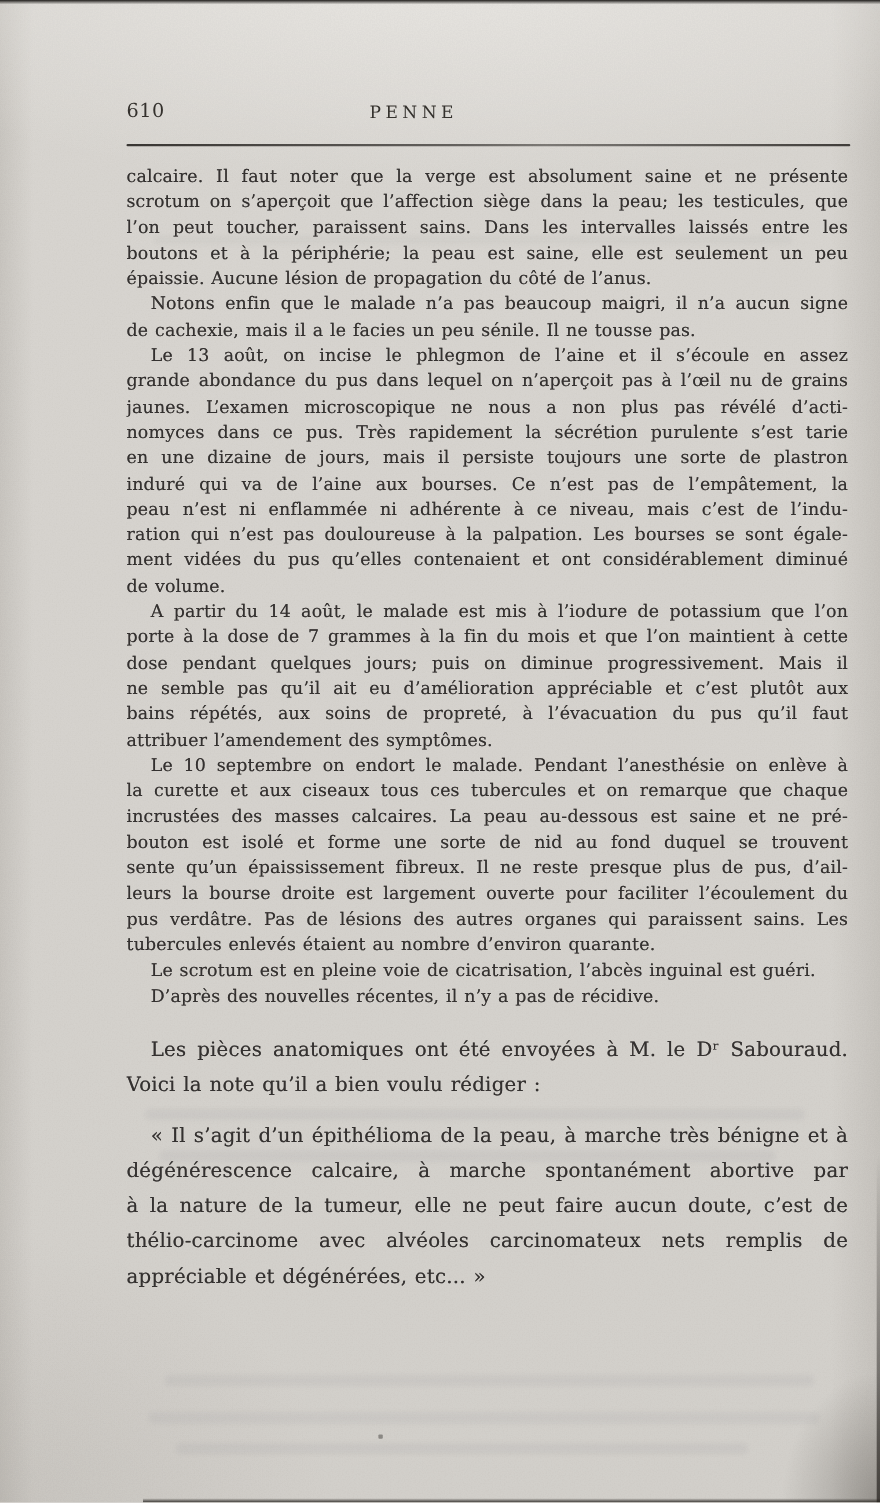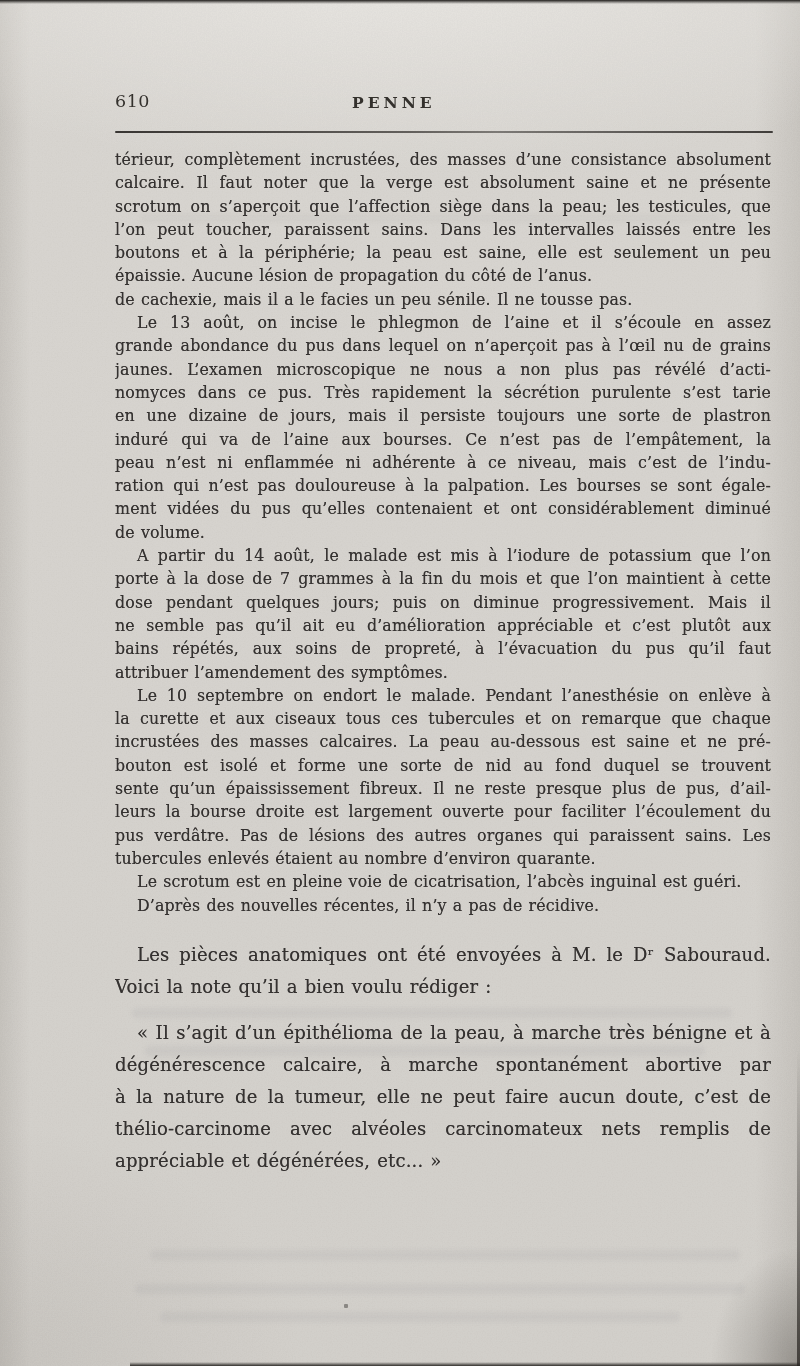--- a/index.html
+++ b/index.html
@@ -34,21 +34,21 @@
   .g1{left:132px;top:1008px;width:600px;}
   .g2{left:145px;top:1046px;width:560px;}
   .g3{left:150px;top:1250px;width:590px;}
   .g4{left:135px;top:1284px;width:610px;}
   .g5{left:160px;top:1312px;width:520px;}
   .g6{left:140px;top:214px;width:580px;height:8px;background:rgba(120,118,126,.05);}
 
   
   .header{position:absolute;top:91px;left:0;width:800px;height:24px;color:#34312d;}
   .page-number{position:absolute;left:115px;top:0;font-size:17.5px;letter-spacing:.5px;}
-  .running-title{position:absolute;left:352px;top:2px;font-size:15.5px;letter-spacing:4px;font-weight:bold;}
+  .running-title{position:absolute;left:336px;top:2px;font-size:15.5px;letter-spacing:4px;}
   .header-rule{position:absolute;top:131px;left:115px;width:658px;height:2px;
     background:linear-gradient(90deg, rgba(48,45,42,.95), rgba(48,45,42,.7) 45%, rgba(48,45,42,.55) 58%, rgba(48,45,42,.9));
     border-radius:1px;}
 
   
   .body-text{position:absolute;left:115px;top:148px;width:656px;color:#343130;
     text-shadow:0 0 .6px rgba(52,49,46,.65);}
   .para{margin:0;}
   .para.normal .line{font-size:15.8px;line-height:23.3px;height:23.3px;}
   .para.large .line{font-size:18px;line-height:32px;height:32px;}
@@ -91,28 +91,28 @@
   <div class="ghost g6"></div>
 
   <div class="header">
     <span class="page-number">610</span>
     <span class="running-title">PENNE</span>
   </div>
   <div class="header-rule"></div>
 
   <main class="body-text">
       <div class="para normal">
-        <div class="line">térieur, complètement incrustées, des masses d’une consistance absolument</div>
         <div class="line">calcaire. Il faut noter que la verge est absolument saine et ne présente</div>
         <div class="line">scrotum on s’aperçoit que l’affection siège dans la peau; les testicules, que</div>
         <div class="line">l’on peut toucher, paraissent sains. Dans les intervalles laissés entre les</div>
         <div class="line">boutons et à la périphérie; la peau est saine, elle est seulement un peu</div>
         <div class="line last">épaissie. Aucune lésion de propagation du côté de l’anus.</div>
       </div>
       <div class="para normal">
+        <div class="line indent">Notons enfin que le malade n’a pas beaucoup maigri, il n’a aucun signe</div>
         <div class="line last">de cachexie, mais il a le facies un peu sénile. Il ne tousse pas.</div>
       </div>
       <div class="para normal">
         <div class="line indent">Le 13 août, on incise le phlegmon de l’aine et il s’écoule en assez</div>
         <div class="line">grande abondance du pus dans lequel on n’aperçoit pas à l’œil nu de grains</div>
         <div class="line">jaunes. L’examen microscopique ne nous a non plus pas révélé d’acti-</div>
         <div class="line">nomyces dans ce pus. Très rapidement la sécrétion purulente s’est tarie</div>
         <div class="line">en une dizaine de jours, mais il persiste toujours une sorte de plastron</div>
         <div class="line">induré qui va de l’aine aux bourses. Ce n’est pas de l’empâtement, la</div>
         <div class="line">peau n’est ni enflammée ni adhérente à ce niveau, mais c’est de l’indu-</div>

